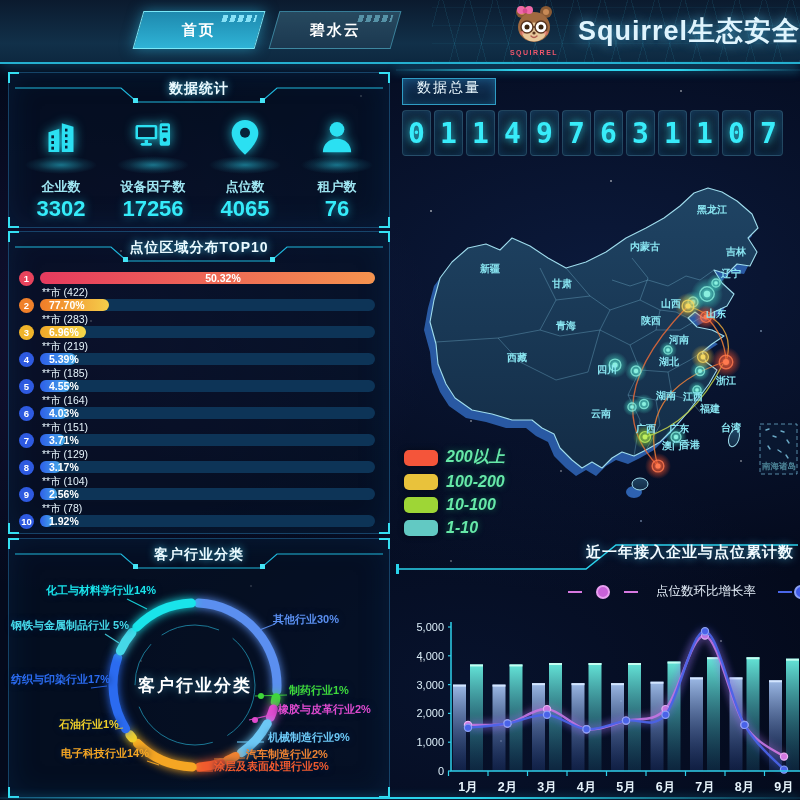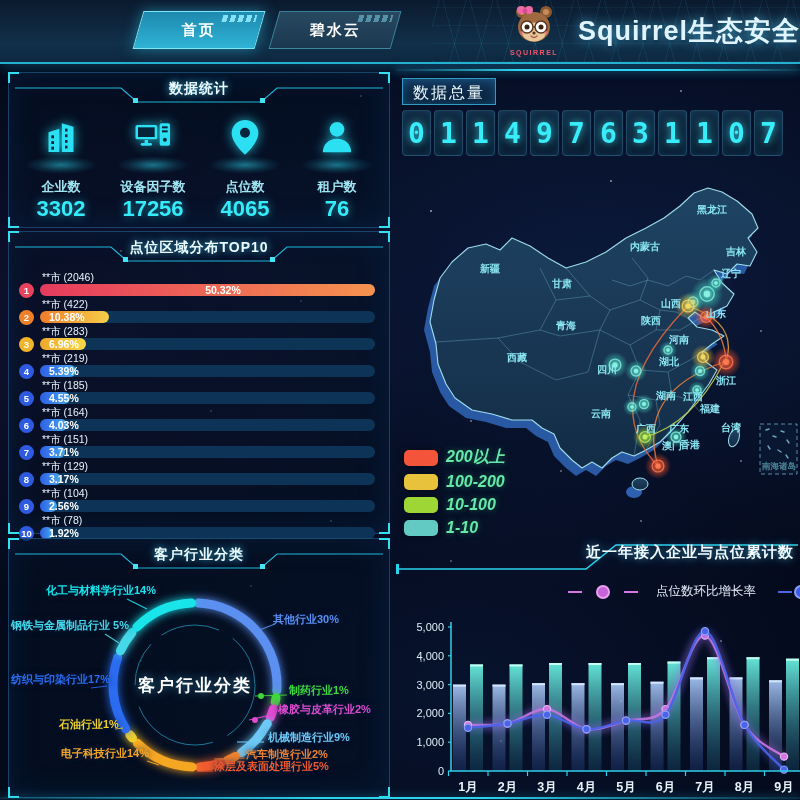--- a/index.html
+++ b/index.html
@@ -88,22 +88,22 @@
   .donut-svg{position:absolute;inset:0;width:380px;height:258px;}
   .dlabel{position:absolute;font-size:11px;font-weight:bold;white-space:nowrap;text-shadow:0 0 6px rgba(0,30,70,.95);}
   .d-center{position:absolute;left:186px;top:146px;transform:translate(-50%,-50%);font-size:17px;font-weight:bold;
     letter-spacing:2px;color:#fff;text-shadow:0 0 10px rgba(80,200,240,.55);}
   
   .map-topline{position:absolute;left:396px;top:69px;width:404px;height:2px;
     background:linear-gradient(90deg,rgba(40,180,220,.15),#2fd4ee 30%,#2fd4ee 70%,rgba(40,180,220,.15));
     box-shadow:0 0 8px rgba(40,200,240,.6);}
   .total-box{position:absolute;left:402px;top:78px;width:92px;height:25px;border:1px solid #2f9cc4;
     background:linear-gradient(180deg,rgba(20,60,100,.85),rgba(10,34,60,.85));
-    box-shadow:inset 0 0 10px rgba(40,160,220,.35);display:flex;align-items:flex-end;justify-content:center;
-    font-size:16px;color:#ecfaff;letter-spacing:2px;}
+    box-shadow:inset 0 0 10px rgba(40,160,220,.35);display:flex;align-items:flex-start;justify-content:center;
+    font-size:14px;color:#ecfaff;letter-spacing:2px;}
   .counter{position:absolute;left:402px;top:110px;display:flex;gap:3px;}
   .digit{width:27px;height:44px;border-radius:4px;background:linear-gradient(180deg,#12283e,#0a1a2c);
     border:1px solid rgba(90,170,210,.3);box-shadow:inset 0 0 8px rgba(20,80,130,.5);
     color:#38ecfa;font-family:"DejaVu Sans Mono",monospace;font-size:28px;font-weight:bold;
     display:flex;align-items:center;justify-content:center;text-shadow:0 0 9px rgba(50,230,250,.85);}
   .map-svg{position:absolute;left:396px;top:158px;width:404px;height:372px;}
   .map-legend{position:absolute;left:404px;top:447px;}
   .lg-item{display:flex;align-items:center;margin-bottom:5px;}
   .lg-sw{width:34px;height:16px;border-radius:5px;margin-right:8px;box-shadow:0 0 6px rgba(0,0,0,.45);}
   .lg-lb{font-size:16px;color:#66e8a8;font-weight:bold;text-shadow:0 0 6px rgba(20,110,80,.9);font-style:italic;}
@@ -251,36 +251,35 @@
     <div class="ptitle">
       <svg viewBox="0 0 380 36" preserveAspectRatio="none">
         <path d="M6,15 H102 L118,29 H262 L278,15 H374" stroke="#1fb6da" fill="none" stroke-width="1.2"></path>
         <rect x="114" y="25" width="5" height="5" fill="#44e4f5"></rect>
           <rect x="261" y="25" width="5" height="5" fill="#44e4f5"></rect>
       </svg>
       <div class="t">点位区域分布TOP10</div>
     </div>
     <div class="t-rows">
         <div class="t-row">
-          <div class="t-lb">**市 (2046)</div>
           <div class="t-line">
             <span class="t-badge b1">1</span>
             <div class="t-track">
               <div class="t-fill f1" style="width:100.00%"></div>
               <span class="t-pct ctr">50.32%</span>
             </div>
           </div>
         </div>
         <div class="t-row">
           <div class="t-lb">**市 (422)</div>
           <div class="t-line">
             <span class="t-badge b2">2</span>
             <div class="t-track">
               <div class="t-fill f2" style="width:20.63%"></div>
-              <span class="t-pct">10.38%</span>
+              <span class="t-pct">77.70%</span>
             </div>
           </div>
         </div>
         <div class="t-row">
           <div class="t-lb">**市 (283)</div>
           <div class="t-line">
             <span class="t-badge b3">3</span>
             <div class="t-track">
               <div class="t-fill f3" style="width:13.83%"></div>
               <span class="t-pct">6.96%</span>

